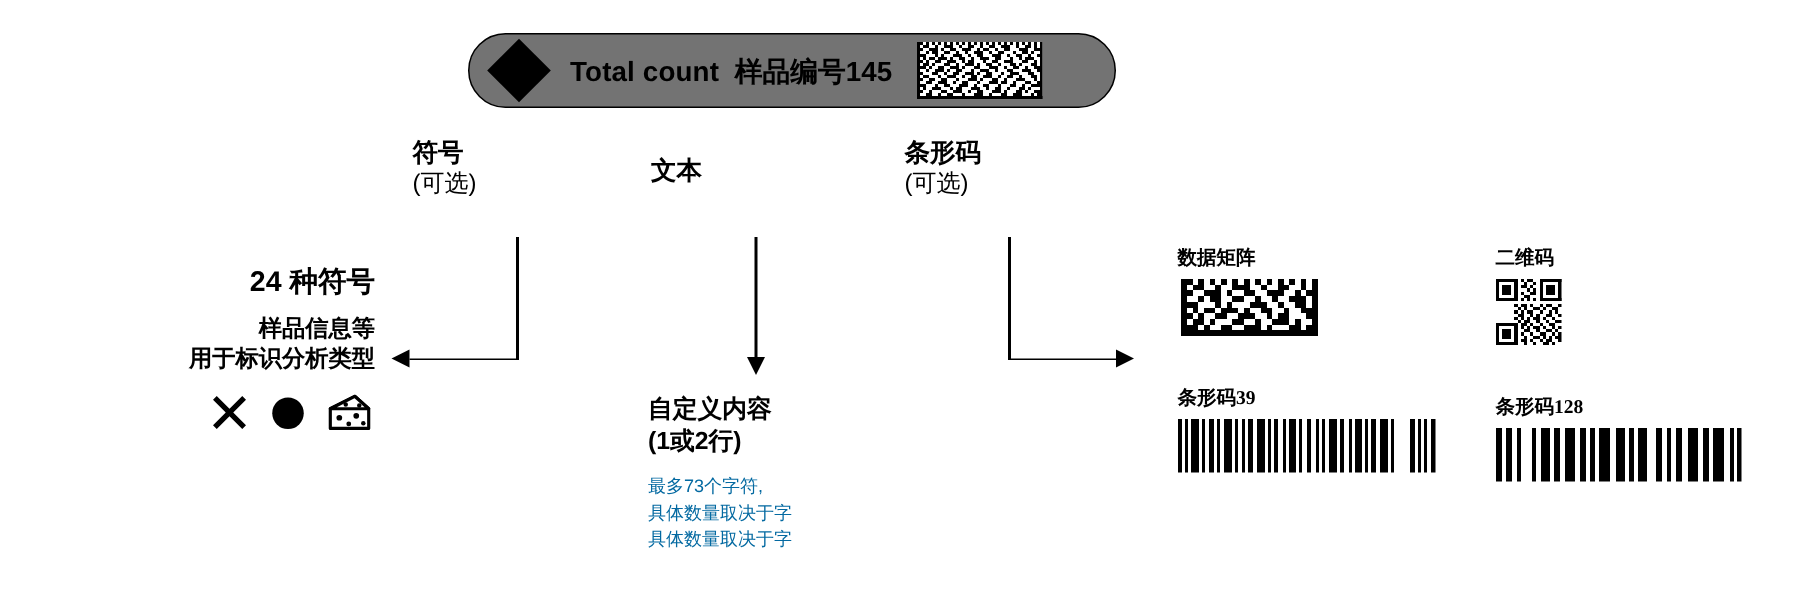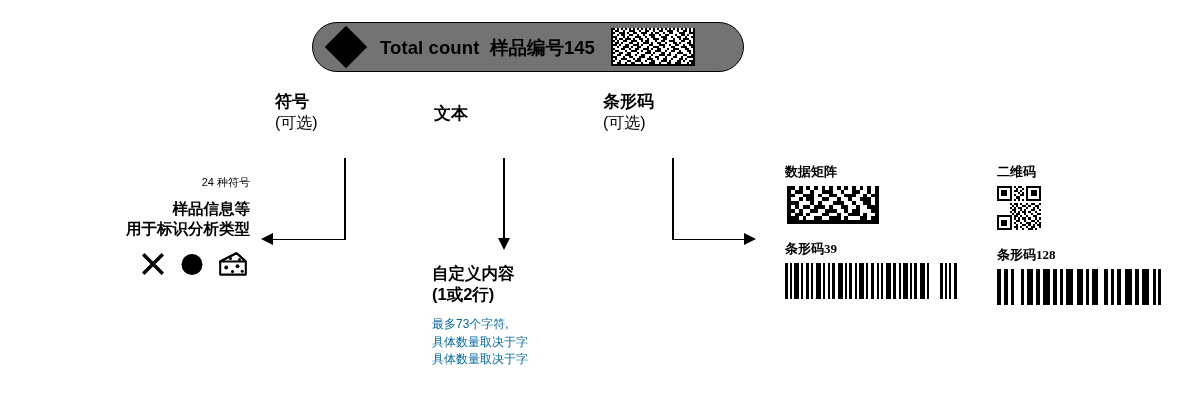--- a/index.html
+++ b/index.html
@@ -99,22 +99,22 @@
   }
 
   
   #symbols-block {
     left: 20px;
     top: 175px;
     width: 230px;
     text-align: right;
   }
   #symbols-block .head {
-    font-size: 11px;
-    font-weight: normal;
+    font-size: 19px;
+    font-weight: bold;
     margin-bottom: 9px;
   }
   #symbols-block .desc {
     font-size: 15.5px;
     font-weight: bold;
     line-height: 1.3;
   }
   #symbol-glyphs {
     margin-top: 12px;
     display: flex;
@@ -144,21 +144,21 @@
   }
 
   
   .code-col { width: 200px; }
   .code-title {
     font-size: 13px;
     font-weight: bold;
     margin-bottom: 5px;
     font-family: Liberation Serif, serif;
   }
-  .code-title.second { margin-top: 16px; }
+  .code-title.second { margin-top: 32px; }
   .matrix-img { display: block; }
   .barcode-img { display: block; }
 </style>
 </head>
 <body>
 
 <div id="canvas">
 
   <div id="label-pill" class="abs">
     <div id="diamond-icon"></div>

